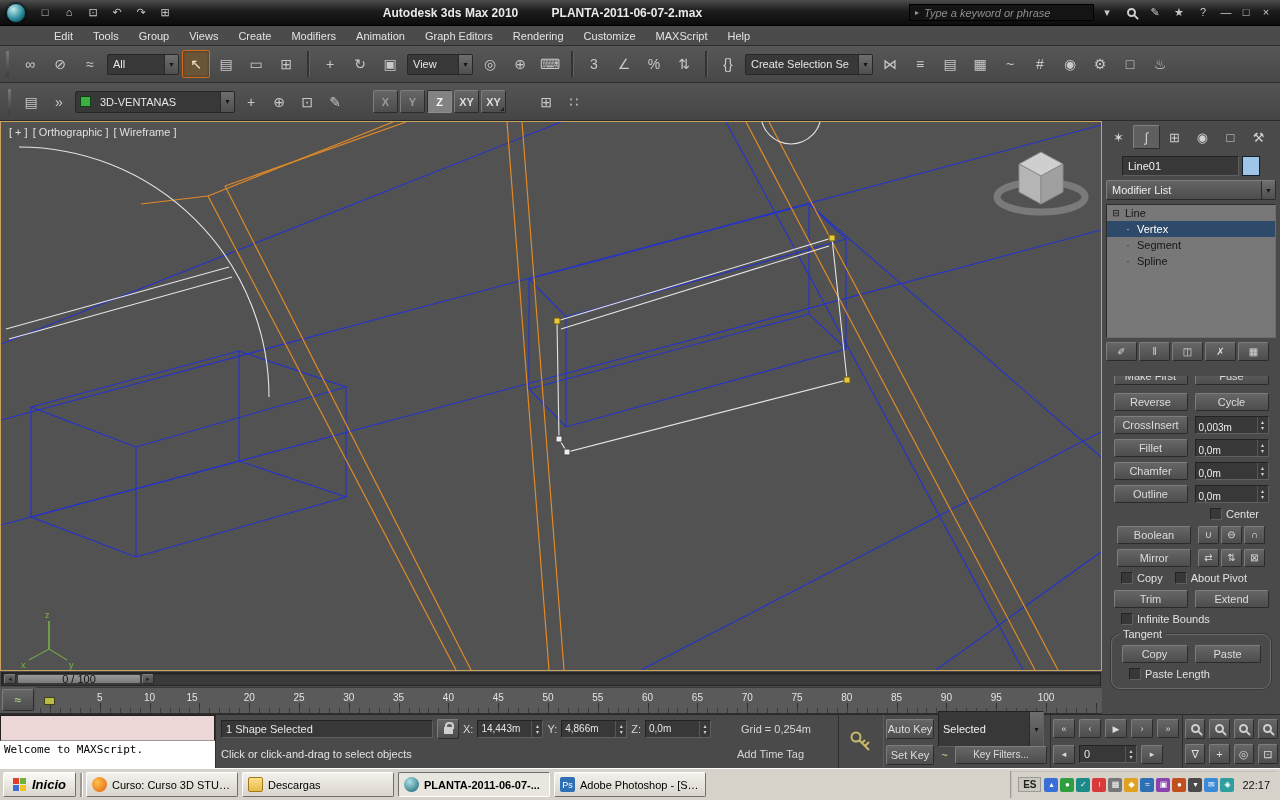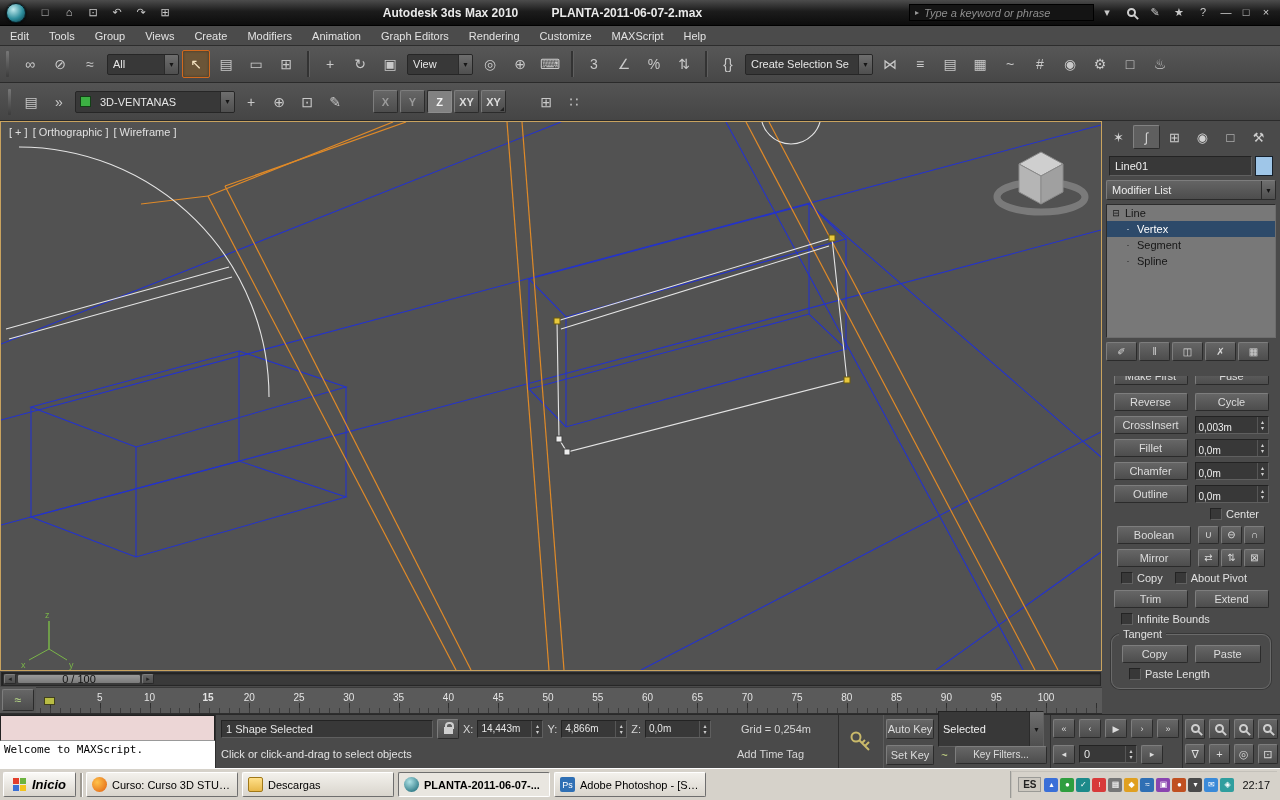--- a/index.html
+++ b/index.html
@@ -28,21 +28,21 @@
   .tb-title{flex:1;text-align:center;font-size:12px;font-weight:bold;color:#e9e9e9;white-space:nowrap}
   .tb-title .doc{margin-left:30px}
   .tb-search{width:185px;height:17px;background:#141414;border:1px solid #000;display:flex;align-items:center;gap:5px;padding:0 5px}
   .srch-arrow{color:#9a9a9a;font-size:8px}
   .srch-ph{color:#8f8f8f;font-style:italic;font-size:11px;white-space:nowrap;overflow:hidden}
   .winbtns{display:flex;align-items:center}
   .winbtns .ticon{width:20px;color:#cfcfcf}
 
   
   .menubar{position:absolute;left:0;top:26px;width:1280px;height:20px;background:#4b4b4b;border-bottom:1px solid #2d2d2d;
-    display:flex;align-items:center;}
+    display:flex;align-items:center;padding-left:44px}
   .menu-item{padding:2px 10px;color:#e2e2e2;white-space:nowrap}
 
   
   .toolbar1{position:absolute;left:0;top:46px;width:1280px;height:37px;background:linear-gradient(#575757,#474747);
     border-bottom:1px solid #2b2b2b;display:flex;align-items:center;padding:0 2px;gap:3px}
   .tbtn{width:28px;height:28px;display:flex;align-items:center;justify-content:center;color:#c9c9c9;font-size:14px;
     border:1px solid transparent;border-radius:2px}
   .tbtn.t2{width:26px;height:26px}
   .tbtn.active{background:#6b5538;border-color:#d2691e;box-shadow:inset 0 0 3px #00000066;color:#f4e3c2}
   .tdrop{height:21px;display:flex;align-items:center;background:#383838;border:1px solid #262626;border-radius:2px;overflow:hidden}
@@ -65,21 +65,21 @@
   
   .viewport{position:absolute;left:0;top:121px;width:1102px;height:550px;background:#525252;border:1px solid #c9a35f;overflow:hidden}
   .vp-svg{position:absolute;left:0;top:0}
   .vp-label{position:absolute;left:8px;top:4px;display:flex;gap:5px;color:#e0e0e0;font-size:11px}
 
   
   .cmdpanel{position:absolute;left:1102px;top:121px;width:178px;height:593px;background:#4a4a4a;padding:2px}
   .ptabs{display:flex;gap:1px;padding:2px 1px;height:28px}
   .ptab{width:27px;height:24px;display:flex;align-items:center;justify-content:center;color:#cfcfcf;font-size:13px;border:1px solid transparent;border-radius:2px}
   .ptab.active{background:#5f5f5f;border-color:#828282 #2c2c2c #2c2c2c #828282}
-  .name-row{display:flex;gap:3px;margin:5px 5px 0}
+  .name-row{display:flex;gap:3px;margin:5px 18px 0}
   .name-field{flex:1;height:20px;padding:3px 5px;background:#383838;border:1px solid;border-color:#232323 #5f5f5f #5f5f5f #232323;color:#f0f0f0}
   .color-swatch{width:18px;height:20px;background:#9fc6e8;border:1px solid #16202b}
   .modlist{height:20px;margin:4px 2px 0;display:flex;align-items:center;background:linear-gradient(#646464,#4d4d4d);
     border:1px solid;border-color:#7d7d7d #2b2b2b #2b2b2b #7d7d7d;border-radius:2px;overflow:hidden}
   .modlist .lbl{flex:1;padding-left:5px;color:#ececec}
   .stack{height:134px;margin:4px 2px 0;background:#787878;border:1px solid;border-color:#2c2c2c #6d6d6d #6d6d6d #2c2c2c;
     color:#141414;overflow:hidden;font-size:11px}
   .stack-row{height:16px;display:flex;align-items:center;gap:4px;padding-left:4px;color:#161616}
   .stack-row .tg{width:10px;text-align:center;font-size:9px}
   .stack-row.indent{padding-left:16px}
@@ -680,21 +680,21 @@
   </div>
 
   <div class="trackbar">
     <div class="mini-curve-btn">
         <span class="glyph">≈</span>
       </div>
     <div class="ruler">
       <div class="frame-key"></div>
     <span class="ruler-num" style="left: 63.8px;">5</span>
         <span class="ruler-num" style="left: 113.6px;">10</span>
-        <span class="ruler-num" style="left: 172px; font-weight: bold;">15</span>
+        <span class="ruler-num" style="left: 156px;">15</span>
         <span class="ruler-num" style="left: 213.2px;">20</span>
         <span class="ruler-num" style="left: 263px;">25</span>
         <span class="ruler-num" style="left: 312.8px;">30</span>
         <span class="ruler-num" style="left: 362.6px;">35</span>
         <span class="ruler-num" style="left: 412.4px;">40</span>
         <span class="ruler-num" style="left: 462.2px;">45</span>
         <span class="ruler-num" style="left: 512px;">50</span>
         <span class="ruler-num" style="left: 561.8px;">55</span>
         <span class="ruler-num" style="left: 611.6px;">60</span>
         <span class="ruler-num" style="left: 661.4px;">65</span>

